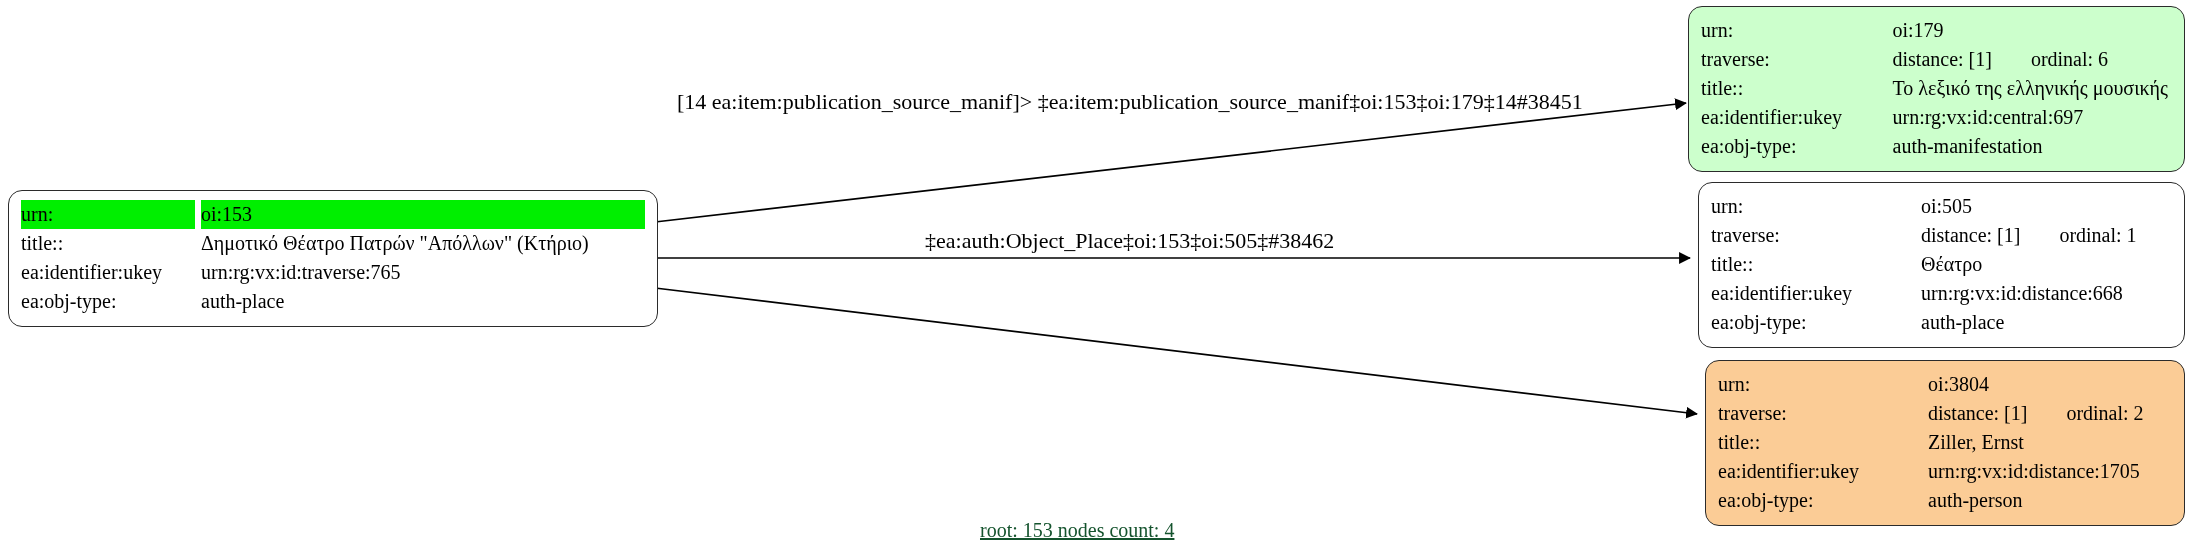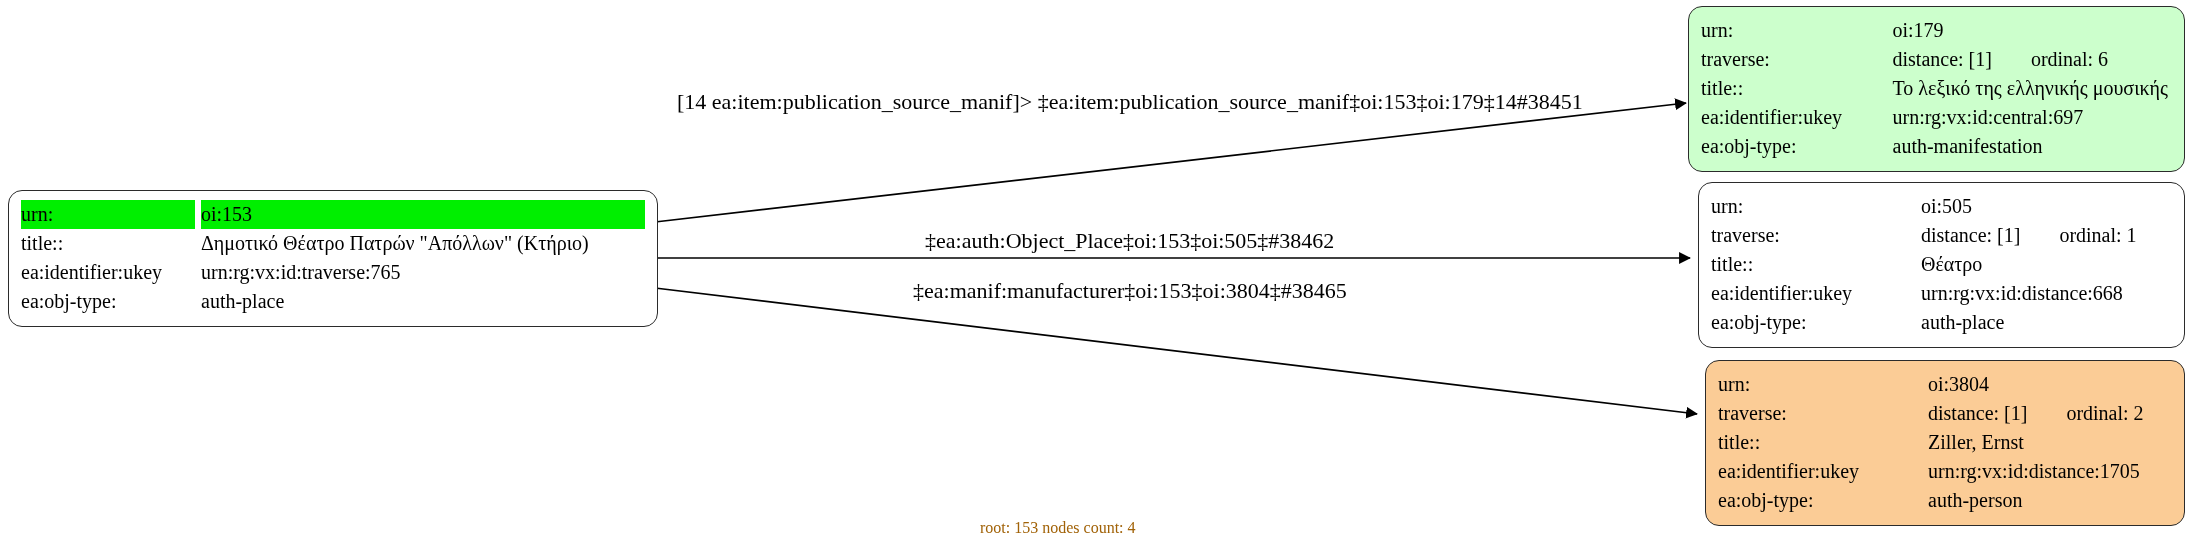--- a/index.html
+++ b/index.html
@@ -66,23 +66,24 @@
   .edge-label {
     position: absolute;
     font-size: 22px;
     color: #000000;
     white-space: nowrap;
     font-family: Liberation Serif, serif;
   }
 
   .caption {
     position: absolute;
-    font-size: 16px;
-    color: #a16207;
+    font-size: 20px;
+    color: #14532d;
     white-space: nowrap;
+    text-decoration: underline;
   }
 </style>
 </head>
 <body>
 
 <div id="canvas">
 
   <svg id="edges-layer" width="2193" height="553" viewBox="0 0 2193 553">
     <defs>
       <marker id="arrow" viewBox="0 0 10 10" refX="9.2" refY="5" markerWidth="7" markerHeight="7" orient="auto-start-reverse">
@@ -100,21 +101,20 @@
 
     <g>
       <path d="M 655,288 L 1697,414" stroke="#000000" stroke-width="1.7" fill="none" marker-end="url(#arrow)"></path>
     </g>
   </svg>
 
   <div class="edge-label" style="left:677px; top:89px;">[14 ea:item:publication_source_manif]&gt; ‡ea:item:publication_source_manif‡oi:153‡oi:179‡14#38451</div>
 
   <div class="edge-label" style="left:925px; top:228px;">‡ea:auth:Object_Place‡oi:153‡oi:505‡#38462</div>
 
-  <div class="edge-label" style="left:913px; top:278px;">‡ea:manif:manufacturer‡oi:153‡oi:3804‡#38465</div>
 
   <div class="node" id="node-root" style="left:8px; top:190px; width:650px;">
     <div class="rows">
 
       <div class="row hl">
         <div class="cell k col-k">urn:</div>
         <div class="cell gap"></div>
         <div class="cell v">oi:153</div>
       </div>
 

